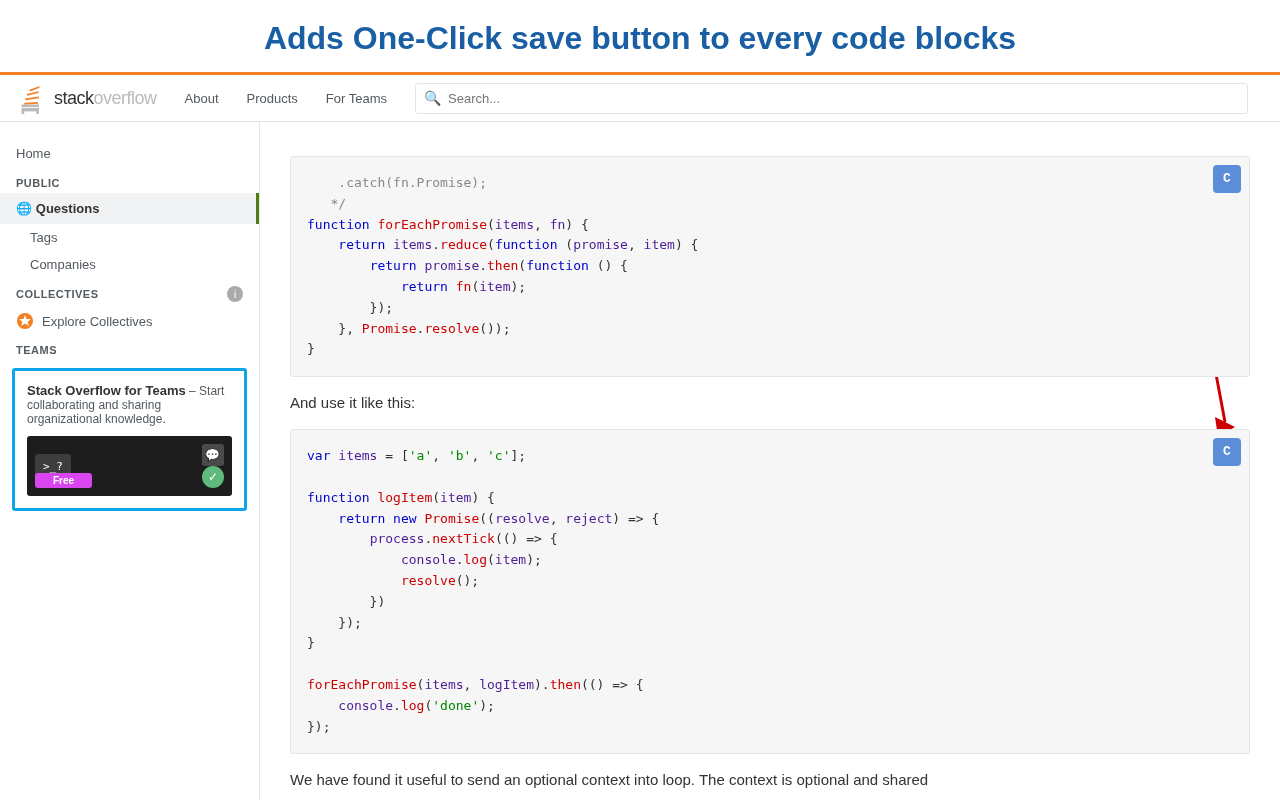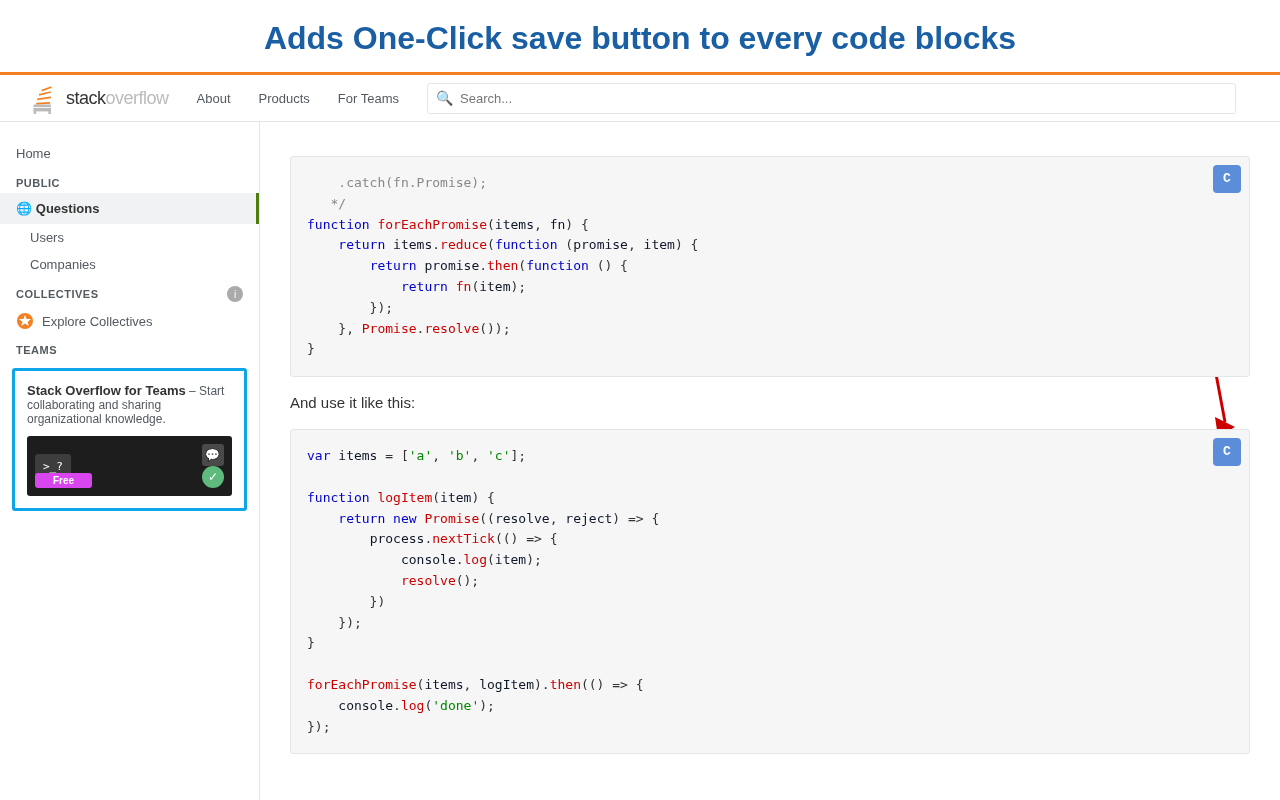--- a/index.html
+++ b/index.html
@@ -17,21 +17,21 @@
       color: #1a5fa3;
     }
 
     
     .top-nav {
       border-top: 3px solid #f48024;
       border-bottom: 1px solid #e3e6e8;
       background: #fff;
       display: flex;
       align-items: center;
-      padding: 0 28px;
+      padding: 0 16px;
       height: 50px;
     }
     .logo-area {
       display: flex;
       align-items: center;
       margin-right: 16px;
     }
     .logo-icon {
       width: 32px;
       height: 32px;
@@ -267,21 +267,21 @@
       cursor: pointer;
       color: #fff;
       font-weight: bold;
       font-size: 13px;
     }
 
     
     .kw { color: #0000cc; } 
     .fn { color: #c00; }    
     .str { color: #080; }   
-    .param { color: #0f172a; } 
+    .param { color: #4c1d95; } 
     .comment { color: #888; }
 
     .prose-text {
       font-size: 15px;
       color: #333;
       line-height: 1.6;
       margin: 14px 0;
     }
 
     
@@ -333,21 +333,21 @@
   <aside class="sidebar">
     <div class="sidebar-item">Home</div>
 
     <div class="sidebar-section-label">PUBLIC</div>
 
     <div class="sidebar-item active">
       <span class="globe-icon">🌐 </span>
       <span>Questions</span>
     </div>
 
-    <div class="sidebar-sub-item">Users</div>
+    <div class="sidebar-sub-item">Tags</div>
     <div class="sidebar-sub-item">Companies</div>
 
     <div class="sidebar-section-row">
       <span class="sidebar-section-label-inline">COLLECTIVES</span>
       <div class="info-icon">i</div>
     </div>
 
     <div class="collectives-item">
       <svg class="collective-icon" viewBox="0 0 18 18">
         <circle cx="9" cy="9" r="8" fill="#f48024"></circle>
@@ -407,15 +407,16 @@
         })
     });
 }
 
 <span class="fn">forEachPromise</span>(<span class="param">items</span>, <span class="param">logItem</span>).<span class="fn">then</span>(() =&gt; {
     <span class="param">console</span>.<span class="fn">log</span>(<span class="str">'done'</span>);
 });</pre>
       <div class="copy-btn">C</div>
     </div>
 
+    <p class="prose-text">We have found it useful to send an optional context into loop. The context is optional and shared</p>
 
   </main>
 </div>
 
 </body></html>

